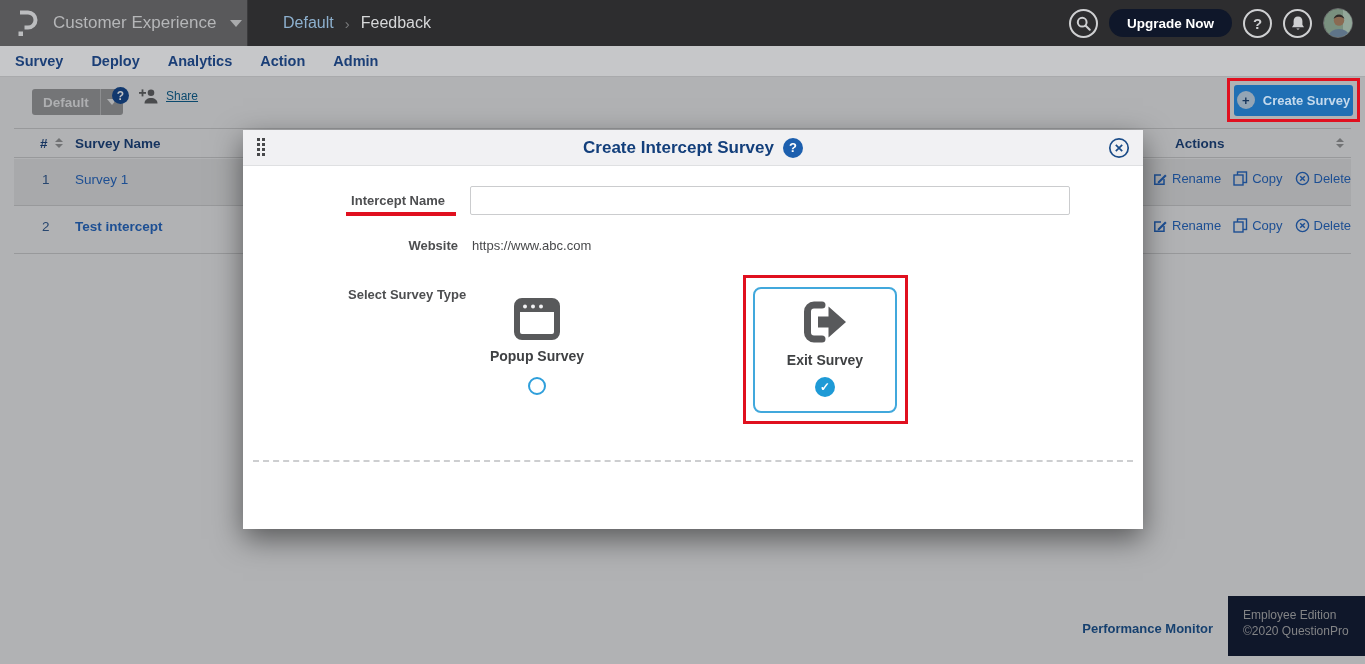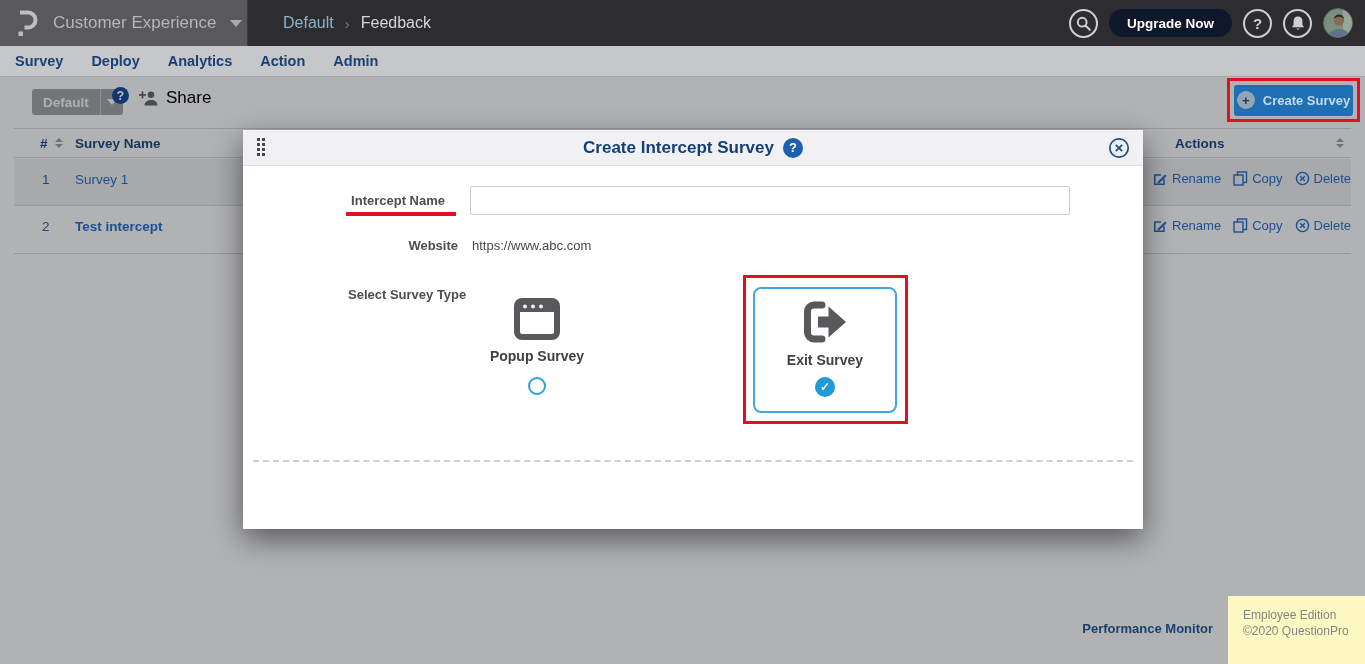--- a/index.html
+++ b/index.html
@@ -27,21 +27,21 @@
   .nav-item { color:#1b3f77; font-weight:bold; font-size:14.5px; margin-left:28px; cursor:pointer; }
   .nav-item:first-child { margin-left:15px; }
 
   
   .folder-btn { position:absolute; left:32px; top:89px; height:26px; display:flex; cursor:pointer; }
   .folder-main { background:#747577; color:#aeafb1; font-weight:bold; font-size:13.5px; padding:0 11px; display:flex; align-items:center; border-radius:3px 0 0 3px; }
   .folder-caret { background:#747577; border-left:1px solid #8d8e90; width:23px; border-radius:0 3px 3px 0; display:flex; align-items:center; justify-content:center; }
   .caret-sm { width:0; height:0; border-left:5px solid transparent; border-right:5px solid transparent; border-top:6px solid #aeafb1; }
   .help-badge { position:absolute; left:112px; top:87px; width:17px; height:17px; border-radius:50%; background:#11386e; color:#c0c1c3; font-size:12px; font-weight:bold; display:flex; align-items:center; justify-content:center; cursor:pointer; }
   .share-btn { position:absolute; left:139px; top:88px; display:flex; align-items:center; gap:7px; cursor:pointer; }
-  .share-label { color:#000000; font-size:17px; }
+  .share-label { color:#0c4a6e; font-size:12px;text-decoration:underline; }
 
   .annotation { border:3px solid #e0101f; background:transparent; }
   .create-survey-box { position:absolute; left:1227px; top:78px; width:133px; height:44px; display:flex; align-items:center; justify-content:center; }
   .create-survey-btn { width:119px; height:31px; background:#1f6fb4; border-radius:3px; display:flex; align-items:center; justify-content:center; gap:8px; color:#c5daed; font-weight:bold; font-size:13px; cursor:pointer; }
   .plus-circle { width:18px; height:18px; border-radius:50%; background:#93a5b5; color:#17365c; font-weight:bold; font-size:13px; display:flex; align-items:center; justify-content:center; }
 
   
   .tbl-head { position:absolute; left:14px; top:128px; width:1337px; height:30px; border-top:1px solid #98999b; border-bottom:1px solid #98999b; }
   .th-index { position:absolute; left:26px; top:7px; color:#15335f; font-weight:bold; font-size:13.5px; }
   .th-name { position:absolute; left:61px; top:7px; color:#15335f; font-weight:bold; font-size:13.5px; }
@@ -83,21 +83,21 @@
   .exit-card { position:absolute; left:510px; top:121px; width:144px; height:126px; border:2px solid #41a8dc; border-radius:8px; display:flex; flex-direction:column; align-items:center; padding-top:11px; cursor:pointer; }
   .radio-checked { margin-top:9px; width:20px; height:20px; border-radius:50%; background:#1e9ad6; color:#fff; font-size:12px; font-weight:bold; display:flex; align-items:center; justify-content:center; }
   .exit-annotation { position:absolute; left:500px; top:109px; width:165px; height:149px; pointer-events:none; }
 
   .dashed-divider { position:absolute; left:10px; top:294px; width:880px; border-top:2px dashed #cdced0; }
   .create-intercept-box { position:absolute; left:363px; top:297px; width:128px; height:35px; display:flex; align-items:center; justify-content:center; }
   .create-intercept-btn { width:116px; height:28px; background:#1e88d8; border-radius:4px; color:#fff; font-weight:bold; font-size:13.5px; display:flex; align-items:center; justify-content:center; cursor:pointer; }
 
   
   .perf-link { position:absolute; right:152px; top:621px; color:#16406f; font-weight:bold; font-size:13px; cursor:pointer; }
-  .edition-block { position:absolute; left:1228px; top:596px; width:137px; height:68px; background:#fef9c3; padding:11px 0 16px 15px; }
+  .edition-block { position:absolute; left:1228px; top:596px; width:137px; height:60px; background:#0f172a; padding:11px 0 16px 15px; }
   .edition-line { color:#838486; font-size:12px; line-height:16px; }
 </style>
 </head>
 <body>
 
 <div id="app">
 
   <div class="header">
     <div class="header-left">
       <span class="logo">

